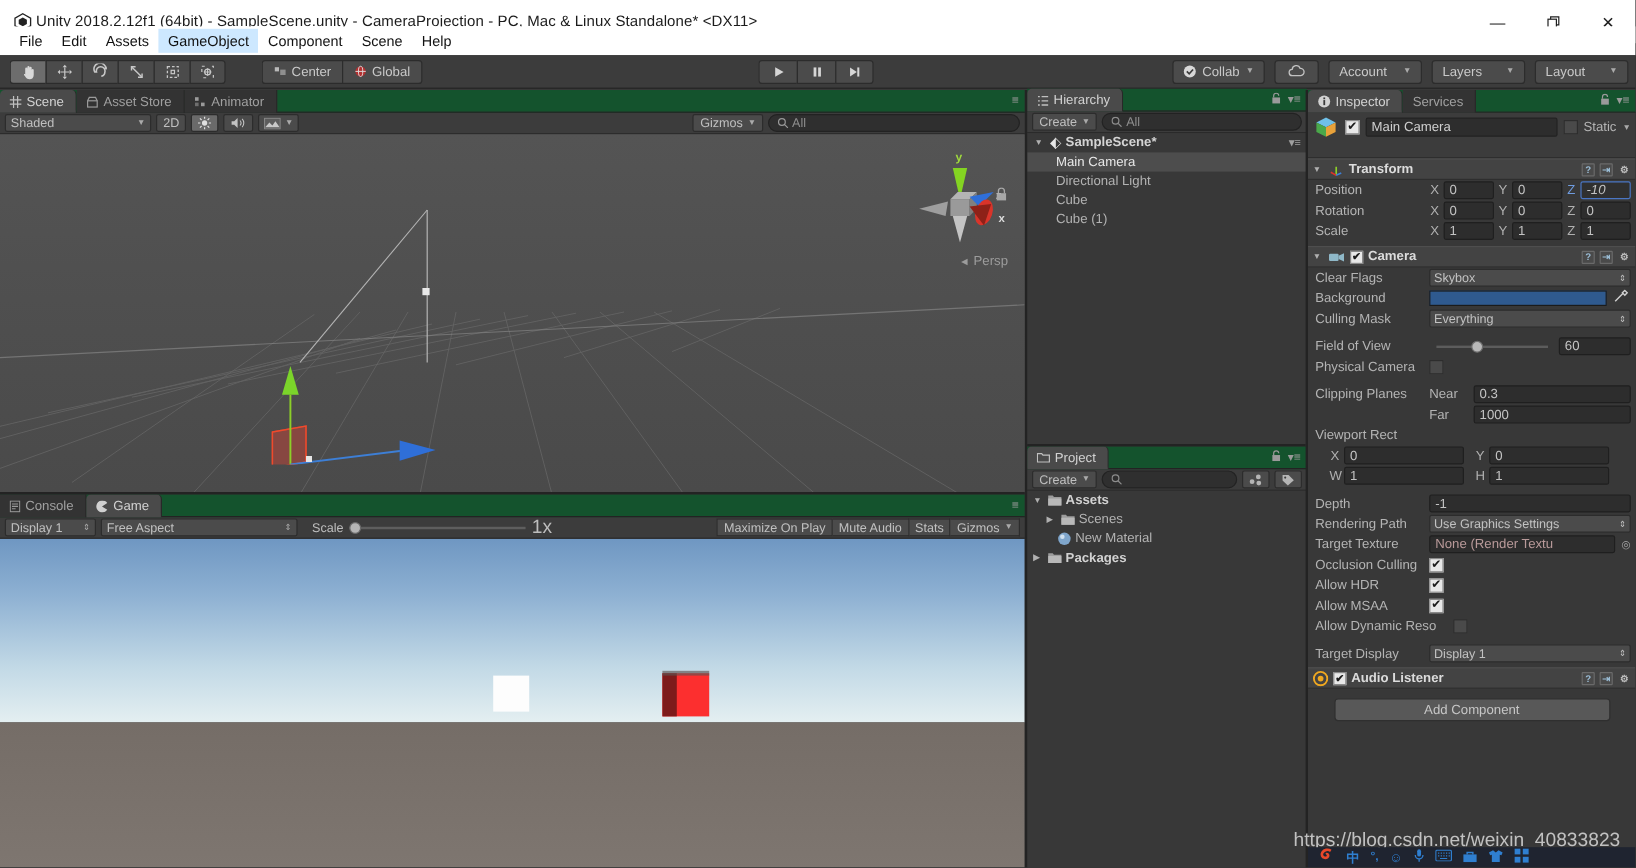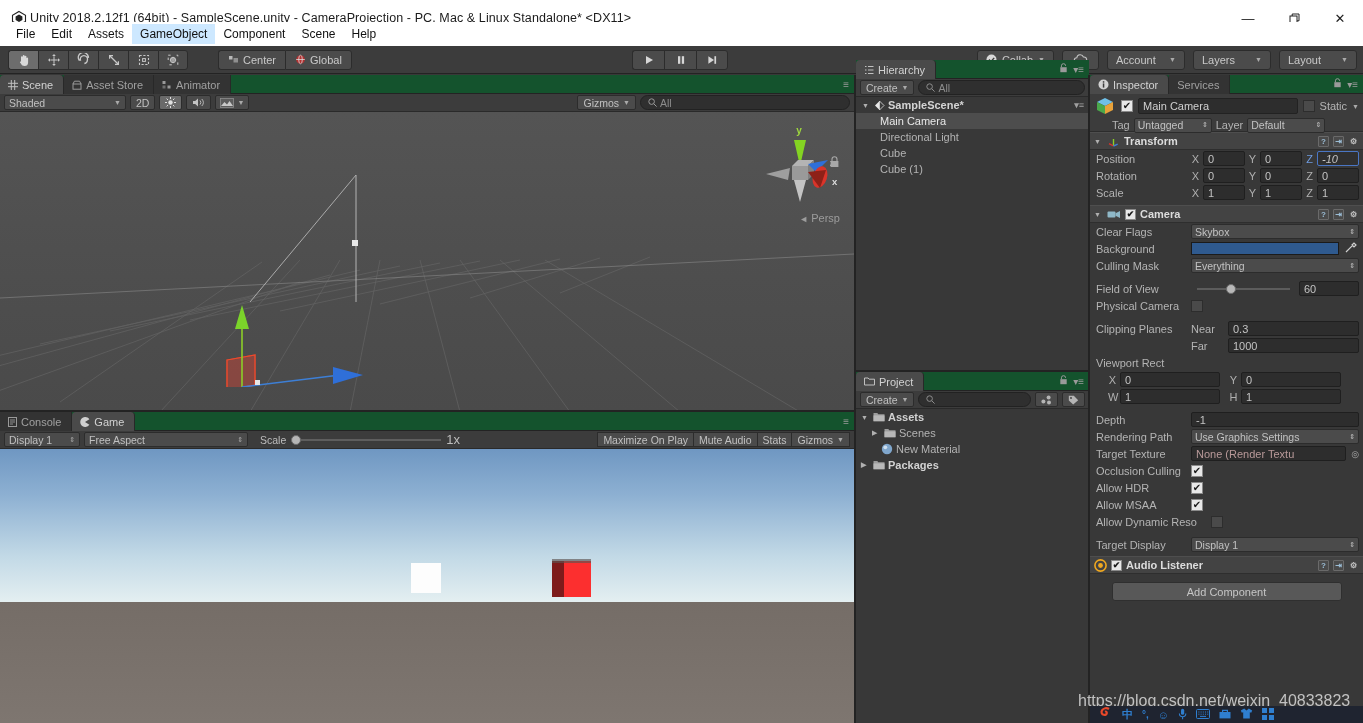--- a/index.html
+++ b/index.html
@@ -146,21 +146,21 @@
   .game-sky {
     position:absolute; left:0; top:0; width:100%; height:56%;
     background:linear-gradient(180deg,#6f97c2 0%,#8db0d2 30%,#c2d9e6 70%,#e4eff1 100%);
   }
   .game-ground {
     position:absolute; left:0; bottom:0; width:100%; height:44%;
     background:linear-gradient(180deg,#756d67 0%,#7e7670 100%);
   }
 
   
-  #hier-panel { left:856px; top:60px; width:233px; height:297px; }
+  #hier-panel { left:856px; top:74px; width:233px; height:297px; }
   .hier-rows { position:absolute; left:0; top:37px; right:0; bottom:0; background:#383838; }
   .hrow {
     height:16px; display:flex; align-items:center; gap:3px;
     font-size:11px; color:#b3b3b3; padding-left:6px;
   }
   .hrow.scene { color:#d4d4d4; font-weight:bold; }
   .hrow.sel { background:#4d4d4d; color:#e8e8e8; }
   .tri { font-size:7px; color:#b0b0b0; width:9px; }
 
   
@@ -575,21 +575,21 @@
       <div class="sb-dd" style="width:164px;">
         <span>Free Aspect</span>
         <span class="caret-dn">⇕</span>
       </div>
       <div style="display:flex; align-items:center; gap:5px; margin-left:8px; width:200px;">
         <span style="font-size:10.5px; color:#bdbdbd;">Scale</span>
         <div style="flex:1; position:relative; height:10px;">
           <div style="position:absolute; top:4px; left:0; right:0; height:2px; background:#5e5e5e;"></div>
           <div style="position:absolute; top:0; left:0; width:10px; height:10px; border-radius:50%; background:#b5b5b5; border:1px solid #6a6a6a;"></div>
         </div>
-        <span style="font-size:13px; color:#bdbdbd;">1x</span>
+        <span style="font-size:16px; color:#bdbdbd;">1x</span>
       </div>
       <div style="margin-left:auto; display:flex; align-items:center; gap:0;">
         <div class="sb-btn" style="border-radius:0;">Maximize On Play</div>
         <div class="sb-btn" style="border-radius:0; border-left:none;">Mute Audio</div>
         <div class="sb-btn" style="border-radius:0; border-left:none;">Stats</div>
         <div class="sb-btn" style="border-radius:0; border-left:none;">
           <span>Gizmos</span>
           <span class="caret-dn" style="margin-left:4px;">▼</span>
         </div>
       </div>
@@ -774,32 +774,20 @@
               <polygon points="3,6 11,2 19,6 11,10" fill="#6fc0e8"></polygon>
               <polygon points="3,6 11,10 11,18 3,14" fill="#4aa84a"></polygon>
               <polygon points="19,6 11,10 11,18 19,14" fill="#e8a23a"></polygon>
             </svg>
           </div>
           <div class="cbox">✔</div>
           <div class="namefield">Main Camera</div>
           <div class="cbox empty"></div>
           <span class="lbl-sm">Static</span>
           <span class="caret-dn">▼</span>
-        </div>
-        <div class="insp-head-row2">
-          <span class="lbl-sm">Tag</span>
-          <div class="mini-dd" style="width:78px;">
-            <span>Untagged</span>
-            <span style="font-size:7px;">⇕</span>
-          </div>
-          <span class="lbl-sm">Layer</span>
-          <div class="mini-dd" style="width:78px;">
-            <span>Default</span>
-            <span style="font-size:7px;">⇕</span>
-          </div>
         </div>
       </div>
 
       <div class="comp-header">
         <span class="tri">▼</span>
         <svg width="13" height="13" viewBox="0 0 13 13">
             <path d="M6.5 11V4" stroke="#8ccf28" stroke-width="1.4"></path>
             <path d="M6.5 11L2 8.6" stroke="#d9342a" stroke-width="1.4"></path>
             <path d="M6.5 11l4.2-1.8" stroke="#3d7fd6" stroke-width="1.4"></path>
           </svg>

